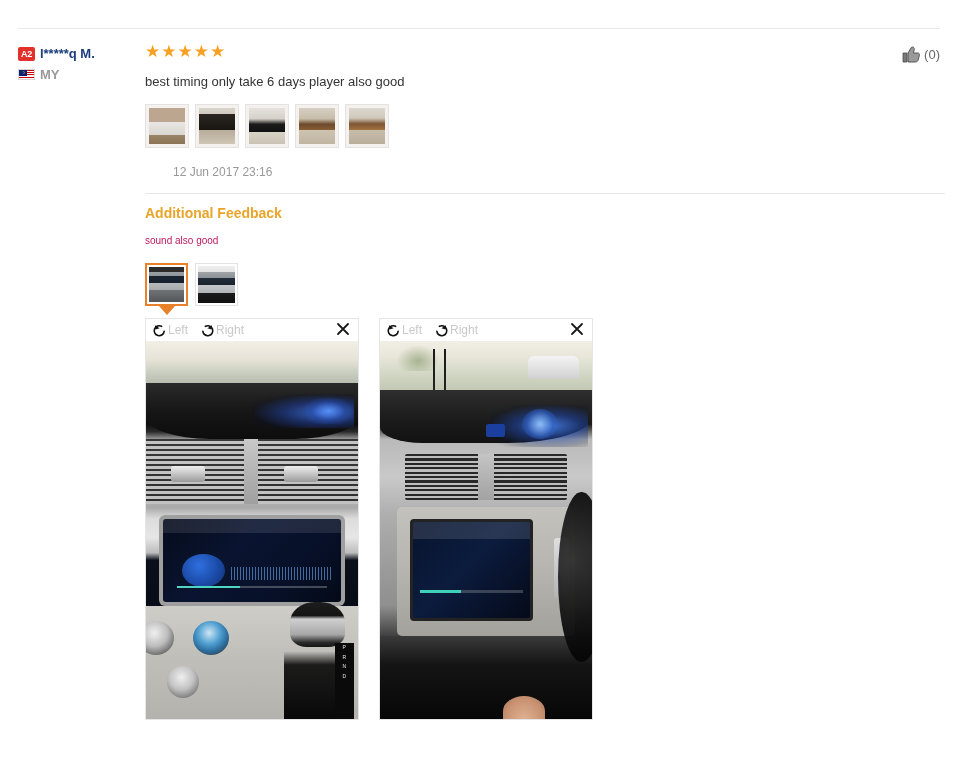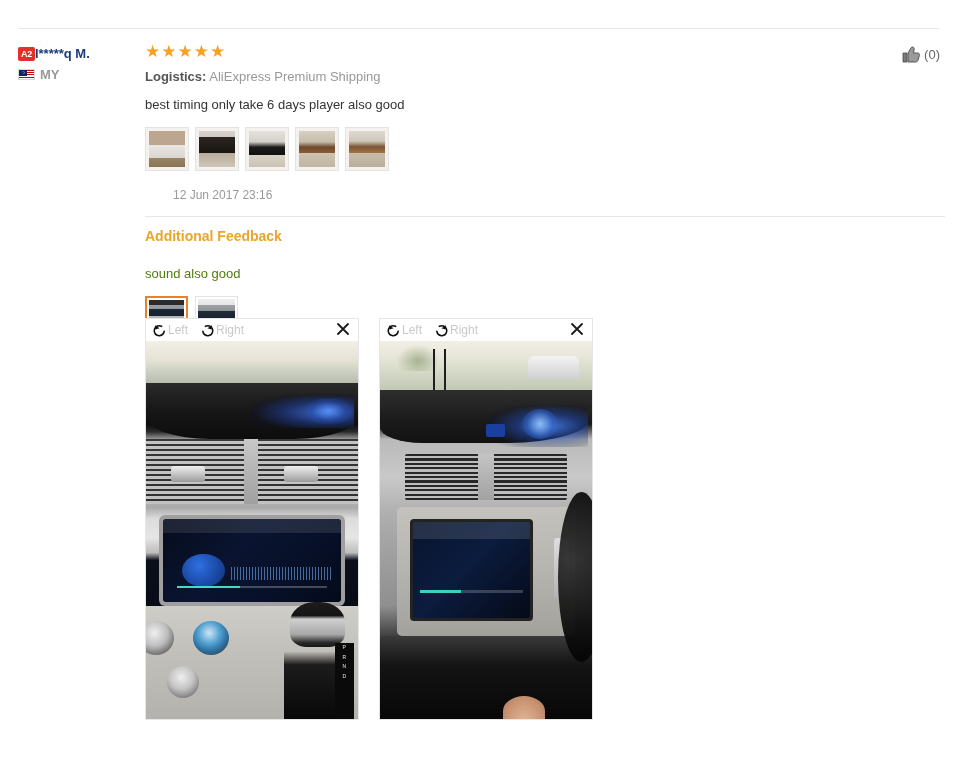--- a/index.html
+++ b/index.html
@@ -49,21 +49,21 @@
   }
   .level-badge {
     display: inline-block;
     background: #e4302b;
     color: #ffffff;
     font-size: 9px;
     font-weight: bold;
     line-height: 12px;
     padding: 1px 3px;
     border-radius: 2px;
-    margin-right: 0;
+    margin-right: 5px;
     letter-spacing: -0.3px;
   }
   .user-name {
     color: #1a3c7a;
     font-weight: bold;
     font-size: 13px;
     white-space: nowrap;
   }
   .flag-icon {
     width: 17px;
@@ -209,23 +209,23 @@
   }
 
   .additional-title {
     margin-top: 10px;
     color: #e8a52a;
     font-weight: bold;
     font-size: 14px;
     line-height: 18px;
   }
   .additional-text {
-    margin-top: 20px;
-    font-size: 13px;
-    color: #4d7c0f;
+    margin-top: 10px;
+    font-size: 10px;
+    color: #be185d;
     line-height: 17px;
   }
 
   
   .add-thumb-strip {
     margin-top: 14px;
     display: flex;
     gap: 7px;
     position: relative;
   }
@@ -585,24 +585,20 @@
         <path d="M6,7 L6,16 L13.5,16 C15,16 16,15 16.3,13.6 L17.4,9.2 C17.7,8 17,7 15.8,7 L11.5,7 L12.2,3.6 C12.5,2 11.6,1 10.4,1 C9.7,1 9.2,1.4 8.9,2.1 L6,7 Z" fill="#9a9a9a" stroke="#4a4a4a" stroke-width="0.9" stroke-linejoin="round"></path>
       </svg>
     </span>
     <span>(0)</span>
   </div>
 
   <div class="content-col">
 
     <div class="stars">★★★★★</div>
 
-    <div class="logistics">
-      <b>Logistics:</b>
-      <span>AliExpress Premium Shipping</span>
-    </div>
 
     <div class="review-text">best timing only take 6 days player also good</div>
 
     <div class="photo-strip">
       <div class="photo-thumb ph1">
           <div class="ph-inner"></div>
         </div>
       <div class="photo-thumb ph2">
           <div class="ph-inner"></div>
         </div>

